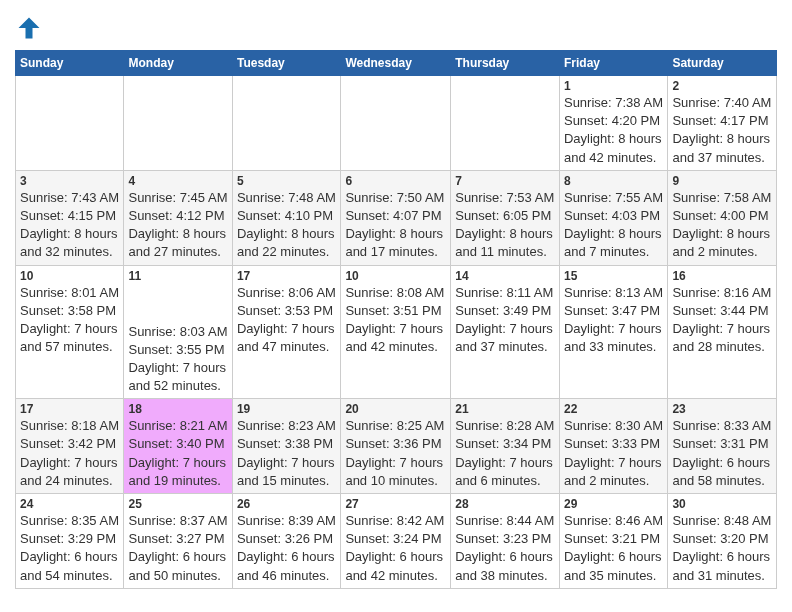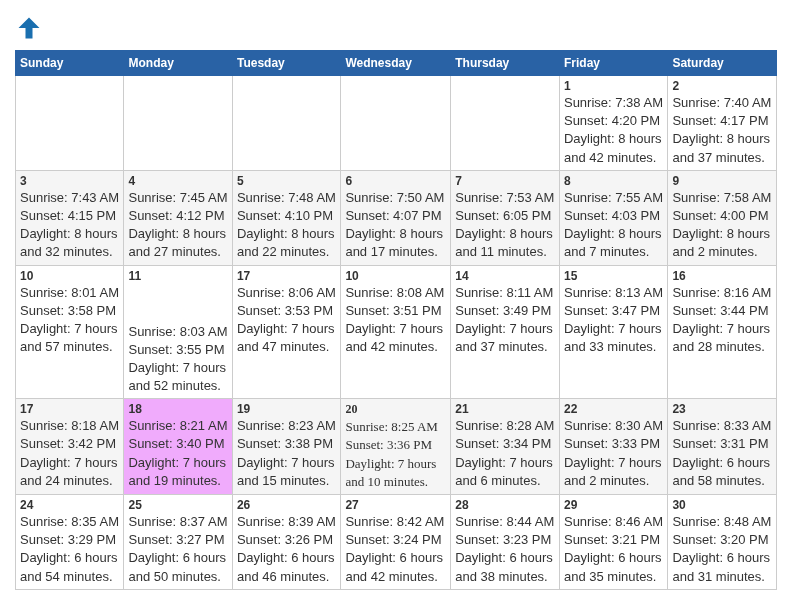--- a/index.html
+++ b/index.html
@@ -251,21 +251,21 @@
 Daylight: 7 hours
 and 19 minutes.</div>
           </td>
           <td style="background: rgb(245, 245, 245); margin-top: 46px;">
             <div class="day-number">19</div>
             <div class="day-info" style="white-space: pre-line;">Sunrise: 8:23 AM
 Sunset: 3:38 PM
 Daylight: 7 hours
 and 15 minutes.</div>
           </td>
-          <td style="background: rgb(245, 245, 245); font-family: Liberation Serif, serif;">
+          <td style="background: rgb(245, 245, 245);">
             <div class="day-number">20</div>
             <div class="day-info" style="white-space: pre-line;">Sunrise: 8:25 AM
 Sunset: 3:36 PM
 Daylight: 7 hours
 and 10 minutes.</div>
           </td>
           <td style="background: rgb(245, 245, 245);">
             <div class="day-number">21</div>
             <div class="day-info" style="white-space: pre-line;">Sunrise: 8:28 AM
 Sunset: 3:34 PM

